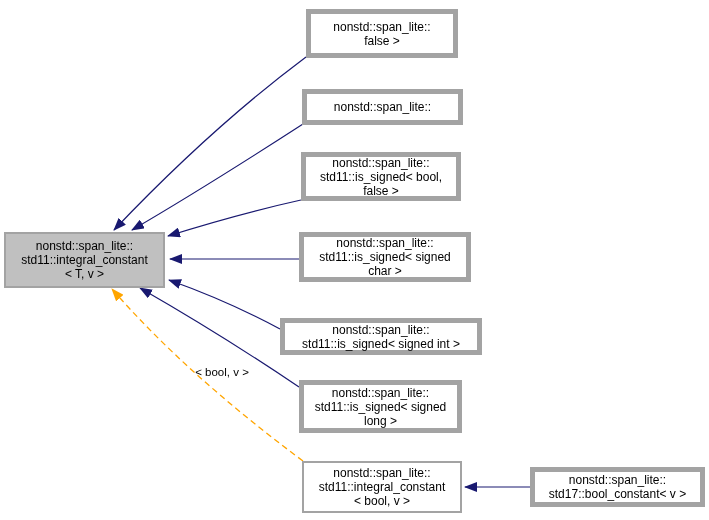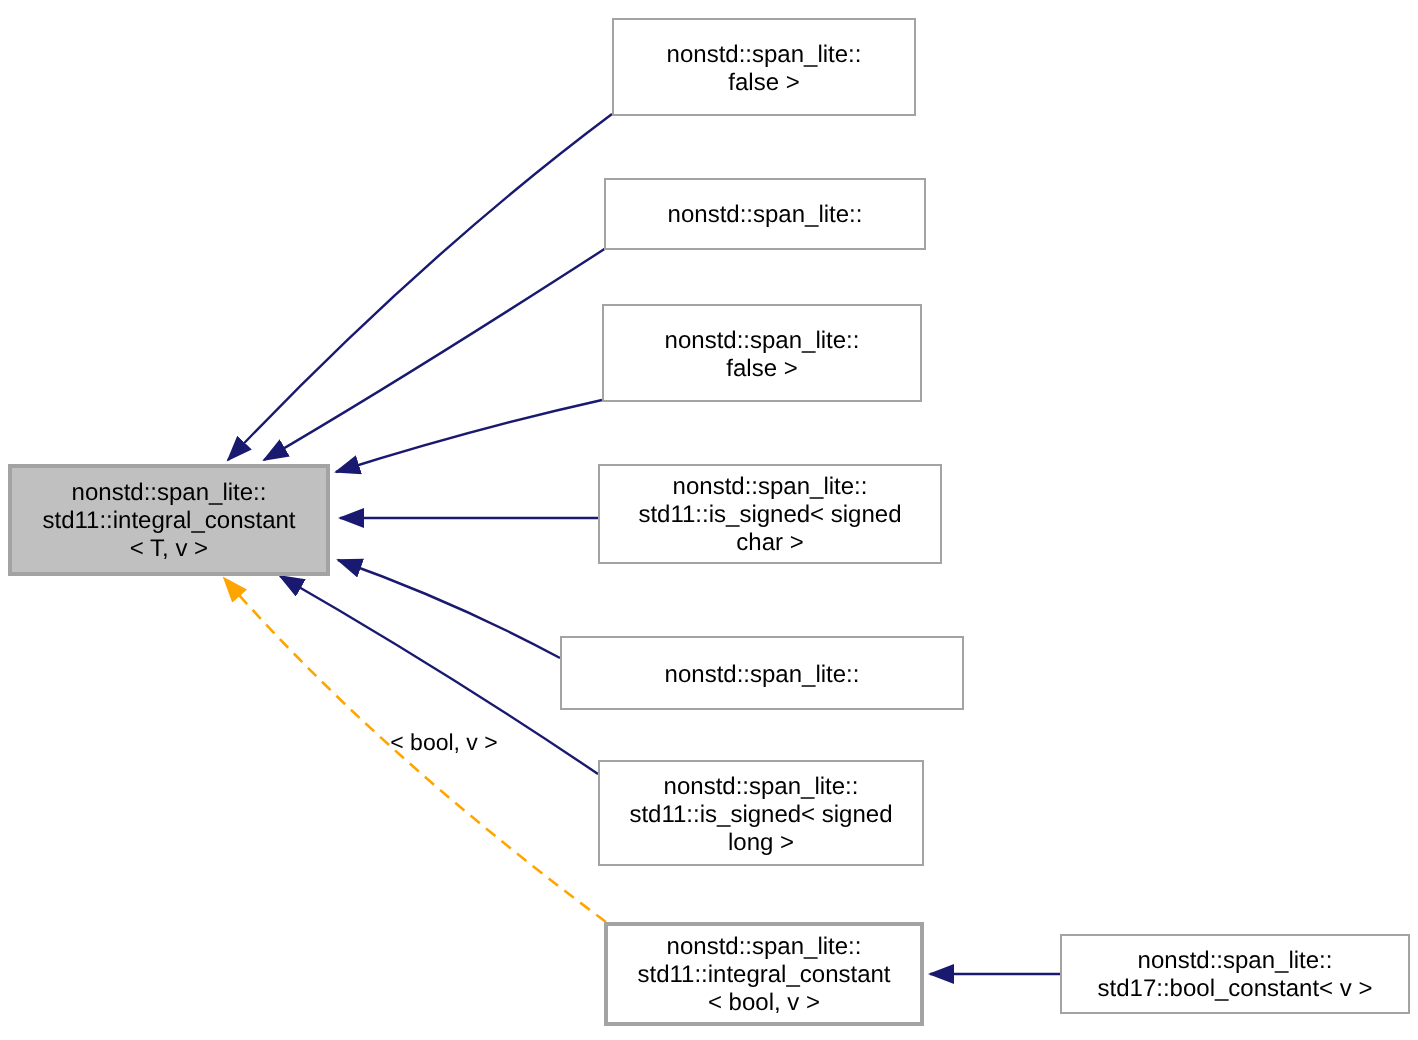--- a/index.html
+++ b/index.html
@@ -8,21 +8,21 @@
     width:709px;height:520px;
     background:#ffffff;
     font-family:"Liberation Sans","DejaVu Sans",sans-serif;
     overflow:hidden;
   }
   #edges{position:absolute;left:0;top:0;z-index:0;}
   .node{
     position:absolute;
     box-sizing:border-box;
     background:#ffffff;
-    border:1px solid #a3a3a3;
+    border:5px solid #a3a3a3;
     display:flex;flex-direction:column;
     justify-content:center;align-items:center;
     text-align:center;
     font-size:12px;line-height:14px;color:#000;
     z-index:1;
     padding:2px 3px;
     cursor:pointer;
   }
   .node span{display:block;white-space:nowrap;}
   .node.highlight{background:#c0c0c0;border-width:2px;cursor:default;}
@@ -76,31 +76,33 @@
     <span>nonstd::span_lite::</span>
     <span>false &gt;</span>
   </div>
 
   <div class="node" id="n-b2">
     <span>nonstd::span_lite::</span>
   </div>
 
   <div class="node" id="n-b3">
     <span>nonstd::span_lite::</span>
+    <span>std11::is_signed&lt; bool,</span>
     <span>false &gt;</span>
   </div>
 
   <div class="node" id="n-b4">
     <span>nonstd::span_lite::</span>
     <span>std11::is_signed&lt; signed</span>
     <span>char &gt;</span>
   </div>
 
   <div class="node" id="n-b5">
     <span>nonstd::span_lite::</span>
+    <span>std11::is_signed&lt; signed int &gt;</span>
   </div>
 
   <div class="node" id="n-b6">
     <span>nonstd::span_lite::</span>
     <span>std11::is_signed&lt; signed</span>
     <span>long &gt;</span>
   </div>
 
   <div class="node bold" id="n-b7">
     <span>nonstd::span_lite::</span>

